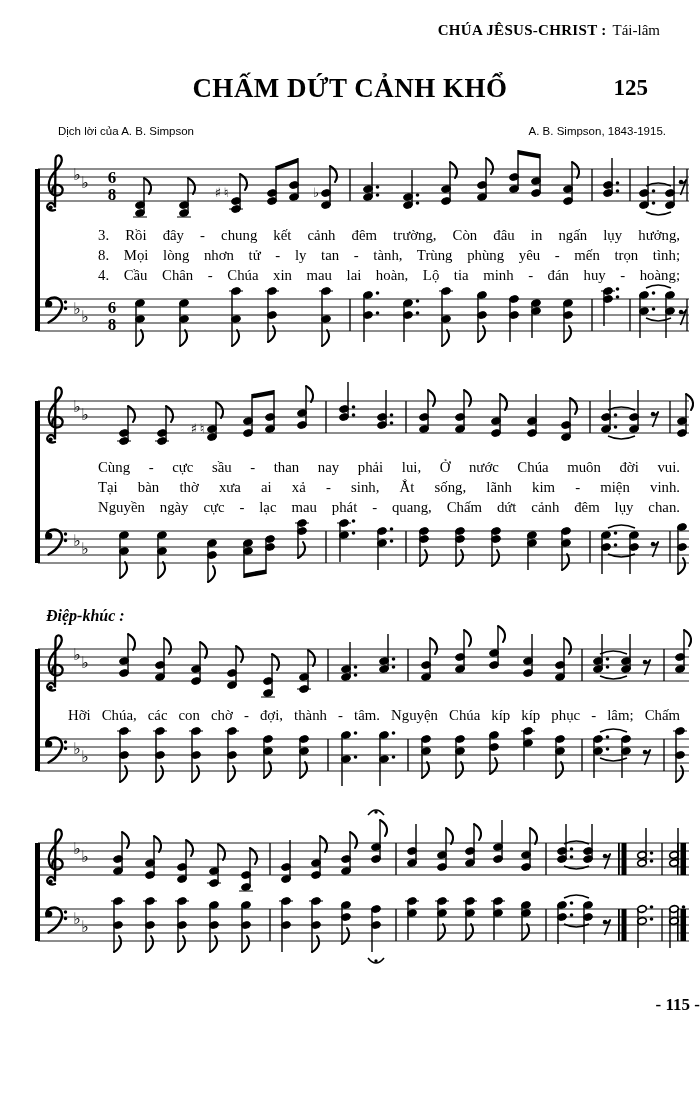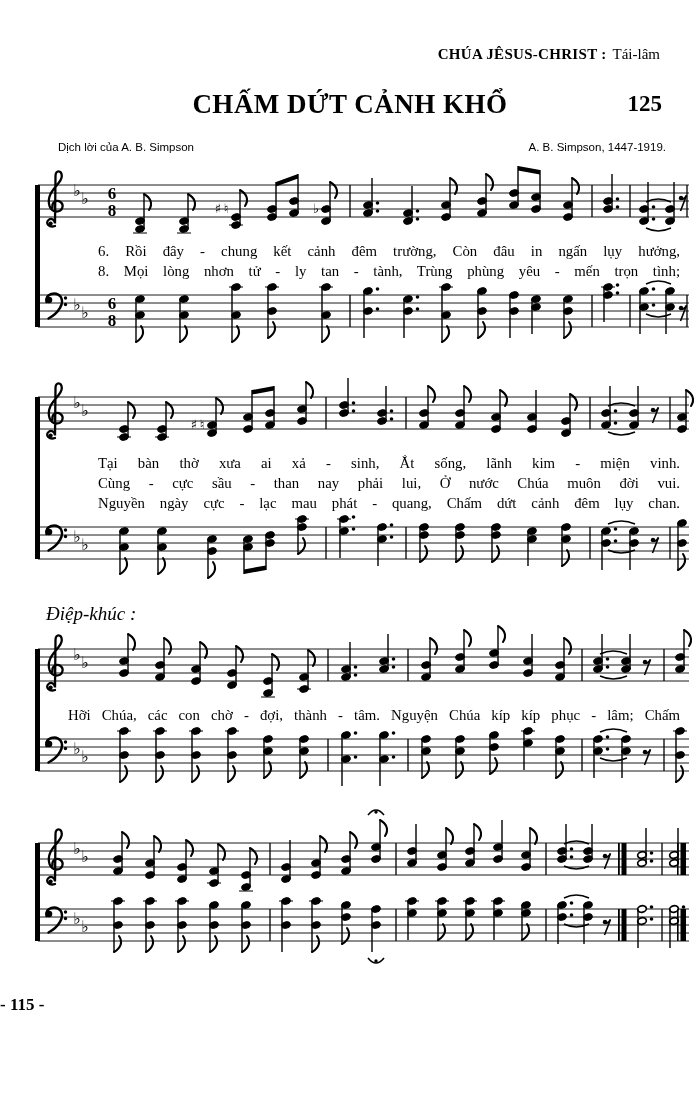--- a/index.html
+++ b/index.html
@@ -1,59 +1,59 @@
 <!DOCTYPE html>
 <html><head>
 <meta charset="utf-8">
 <style>
   html,body{margin:0;padding:0;}
   body{
     width:700px;height:1108px;background:#ffffff;color:#000;
     font-family:"Liberation Serif",serif;position:relative;overflow:hidden;
   }
-  .header{text-align:right;padding:22px 40px 0 0;font-size:15px;margin-top:24px;}
+  .header{text-align:right;padding:22px 40px 0 0;font-size:15px;}
   .header .bold{font-weight:bold;letter-spacing:.3px;}
   .header .rest{margin-left:6px;}
-  .titlebar{position:relative;margin-top:26px;text-align:center;height:34px;}
+  .titlebar{position:relative;margin-top:34px;text-align:center;height:34px;}
   .title{font-size:27px;font-weight:bold;letter-spacing:.5px;}
-  .number{position:absolute;right:38px;top:2px;font-size:23px;font-weight:bold;}
+  .number{position:absolute;right:52px;top:2px;font-size:23px;font-weight:bold;}
   .credits{display:flex;justify-content:space-between;margin:18px 34px 0 58px;
     font-family:"Liberation Sans",sans-serif;font-size:11.5px;gap:35px;}
   .system{position:relative;width:658px;margin-left:32px;}
   .sys1{margin-top:10px;}
   .sys2{margin-top:16px;}
   .sys3{margin-top:0px;}
   .sys4{margin-top:18px;}
   svg.staff{display:block;overflow:visible;}
   .sysbar{position:absolute;left:3px;width:5px;background:#000;z-index:2;}
   .sysbar.vb{top:22px;bottom:32px;}
   .verse-lyrics{margin:2px 10px 2px 66px;}
   .verse-lyrics .line{font-size:14.8px;line-height:20px;text-align:justify;text-align-last:justify;}
   .chorus-lyric{margin:1px 10px 1px 36px;font-size:14.8px;line-height:22px;
     text-align:justify;text-align-last:justify;}
-  .chorus-label{margin:12px 0 2px 46px;font-style:italic;font-size:19px;}
-  .footer{text-align:left;font-size:17px;font-weight:bold;margin-top:22px;}
+  .chorus-label{margin:12px 0 2px 46px;font-style:italic;font-size:16px;font-weight:bold;}
+  .footer{text-align:right;font-size:17px;font-weight:bold;margin-top:22px;}
 </style>
 </head>
 <body>
 
 <div class="page">
 
   <div class="header">
     <span class="bold">CHÚA JÊSUS-CHRIST :</span><span class="rest">Tái-lâm</span>
   </div>
 
   <div class="titlebar">
     <span class="title">CHẤM DỨT CẢNH KHỔ</span>
     <span class="number">125</span>
   </div>
 
   <div class="credits">
     <span>Dịch lời của A. B. Simpson</span>
-    <span>A. B. Simpson, 1447-1919.</span>
+    <span>A. B. Simpson, 1843-1915.</span>
   </div>
 
   <div class="system sys1">
     <div class="sysbar vb"></div>
     <svg class="staff" width="658" height="76" viewBox="0 0 658 76">
         <line x1="6" y1="22" x2="657" y2="22" stroke="#1a1a1a" stroke-width="1"></line>
         <line x1="6" y1="30" x2="657" y2="30" stroke="#1a1a1a" stroke-width="1"></line>
         <line x1="6" y1="38" x2="657" y2="38" stroke="#1a1a1a" stroke-width="1"></line>
         <line x1="6" y1="46" x2="657" y2="46" stroke="#1a1a1a" stroke-width="1"></line>
         <line x1="6" y1="54" x2="657" y2="54" stroke="#1a1a1a" stroke-width="1"></line>
@@ -139,22 +139,23 @@
         <path d="M 614 65 Q 626 71 639 65" fill="none" stroke="#000" stroke-width="1.4"></path>
         <ellipse cx="638" cy="46" rx="4.4" ry="3.2" transform="rotate(-14 638 46)" fill="#000" stroke="#000" stroke-width="1"></ellipse>
         <ellipse cx="638" cy="58" rx="4.4" ry="3.2" transform="rotate(-14 638 58)" fill="#000" stroke="#000" stroke-width="1"></ellipse>
         <line x1="642" y1="58" x2="642" y2="19" stroke="#000" stroke-width="1.4"></line>
         <circle cx="649" cy="35" r="2.2" fill="#000"></circle>
         <path d="M 647 35 Q 651 38.5 654.5 32.5" fill="none" stroke="#000" stroke-width="1.6"></path>
         <line x1="654.5" y1="32.5" x2="648.5" y2="48" stroke="#000" stroke-width="1.6"></line>
         <line x1="655" y1="22" x2="655" y2="54" stroke="#000" stroke-width="1.3"></line>
       </svg>
     <div class="verse-lyrics">
-      <div class="line">6. Rồi đây - chung kết cảnh đêm trường, Còn đâu in ngấn lụy hưởng,</div>
+      <div class="line">3. Rồi đây - chung kết cảnh đêm trường, Còn đâu in ngấn lụy hưởng,</div>
       <div class="line">8. Mọi lòng nhơn tử - ly tan - tành, Trùng phùng yêu - mến trọn tình;</div>
+      <div class="line">4. Cầu Chân - Chúa xin mau lai hoàn, Lộ tia minh - đán huy - hoàng;</div>
     </div>
     <svg class="staff" width="658" height="76" viewBox="0 0 658 76">
         <line x1="6" y1="12" x2="657" y2="12" stroke="#1a1a1a" stroke-width="1"></line>
         <line x1="6" y1="20" x2="657" y2="20" stroke="#1a1a1a" stroke-width="1"></line>
         <line x1="6" y1="28" x2="657" y2="28" stroke="#1a1a1a" stroke-width="1"></line>
         <line x1="6" y1="36" x2="657" y2="36" stroke="#1a1a1a" stroke-width="1"></line>
         <line x1="6" y1="44" x2="657" y2="44" stroke="#1a1a1a" stroke-width="1"></line>
         <line x1="7" y1="12" x2="7" y2="44" stroke="#000" stroke-width="1.4"></line>
         <circle cx="17" cy="17" r="3.3" fill="#000"></circle>
         <path d="M 14.5 19 C 13 10.5 24 8 28.5 13.5 C 33 19.5 27 30 16.5 35.5" fill="none" stroke="#000" stroke-width="2.5" stroke-linecap="round"></path>
@@ -327,22 +328,22 @@
         <circle cx="621" cy="35" r="2.2" fill="#000"></circle>
         <path d="M 619 35 Q 623 38.5 626.5 32.5" fill="none" stroke="#000" stroke-width="1.6"></path>
         <line x1="626.5" y1="32.5" x2="620.5" y2="48" stroke="#000" stroke-width="1.6"></line>
         <line x1="638" y1="22" x2="638" y2="54" stroke="#000" stroke-width="1.3"></line>
         <ellipse cx="650" cy="42" rx="4.4" ry="3.2" transform="rotate(-14 650 42)" fill="#000" stroke="#000" stroke-width="1"></ellipse>
         <ellipse cx="650" cy="54" rx="4.4" ry="3.2" transform="rotate(-14 650 54)" fill="#000" stroke="#000" stroke-width="1"></ellipse>
         <line x1="654" y1="54" x2="654" y2="15" stroke="#000" stroke-width="1.4"></line>
         <path d="M 654 15 C 661 19, 663 25, 659 31" fill="none" stroke="#000" stroke-width="2.1" stroke-linecap="round"></path>
       </svg>
     <div class="verse-lyrics">
+      <div class="line">Cùng - cực sầu - than nay phải lui, Ở nước Chúa muôn đời vui.</div>
       <div class="line">Tại bàn thờ xưa ai xả - sinh, Ắt sống, lãnh kim - miện vinh.</div>
-      <div class="line">Cùng - cực sầu - than nay phải lui, Ở nước Chúa muôn đời vui.</div>
       <div class="line">Nguyền ngày cực - lạc mau phát - quang, Chấm dứt cảnh đêm lụy chan.</div>
     </div>
     <svg class="staff" width="658" height="76" viewBox="0 0 658 76">
         <line x1="6" y1="12" x2="657" y2="12" stroke="#1a1a1a" stroke-width="1"></line>
         <line x1="6" y1="20" x2="657" y2="20" stroke="#1a1a1a" stroke-width="1"></line>
         <line x1="6" y1="28" x2="657" y2="28" stroke="#1a1a1a" stroke-width="1"></line>
         <line x1="6" y1="36" x2="657" y2="36" stroke="#1a1a1a" stroke-width="1"></line>
         <line x1="6" y1="44" x2="657" y2="44" stroke="#1a1a1a" stroke-width="1"></line>
         <line x1="7" y1="12" x2="7" y2="44" stroke="#000" stroke-width="1.4"></line>
         <circle cx="17" cy="17" r="3.3" fill="#000"></circle>

